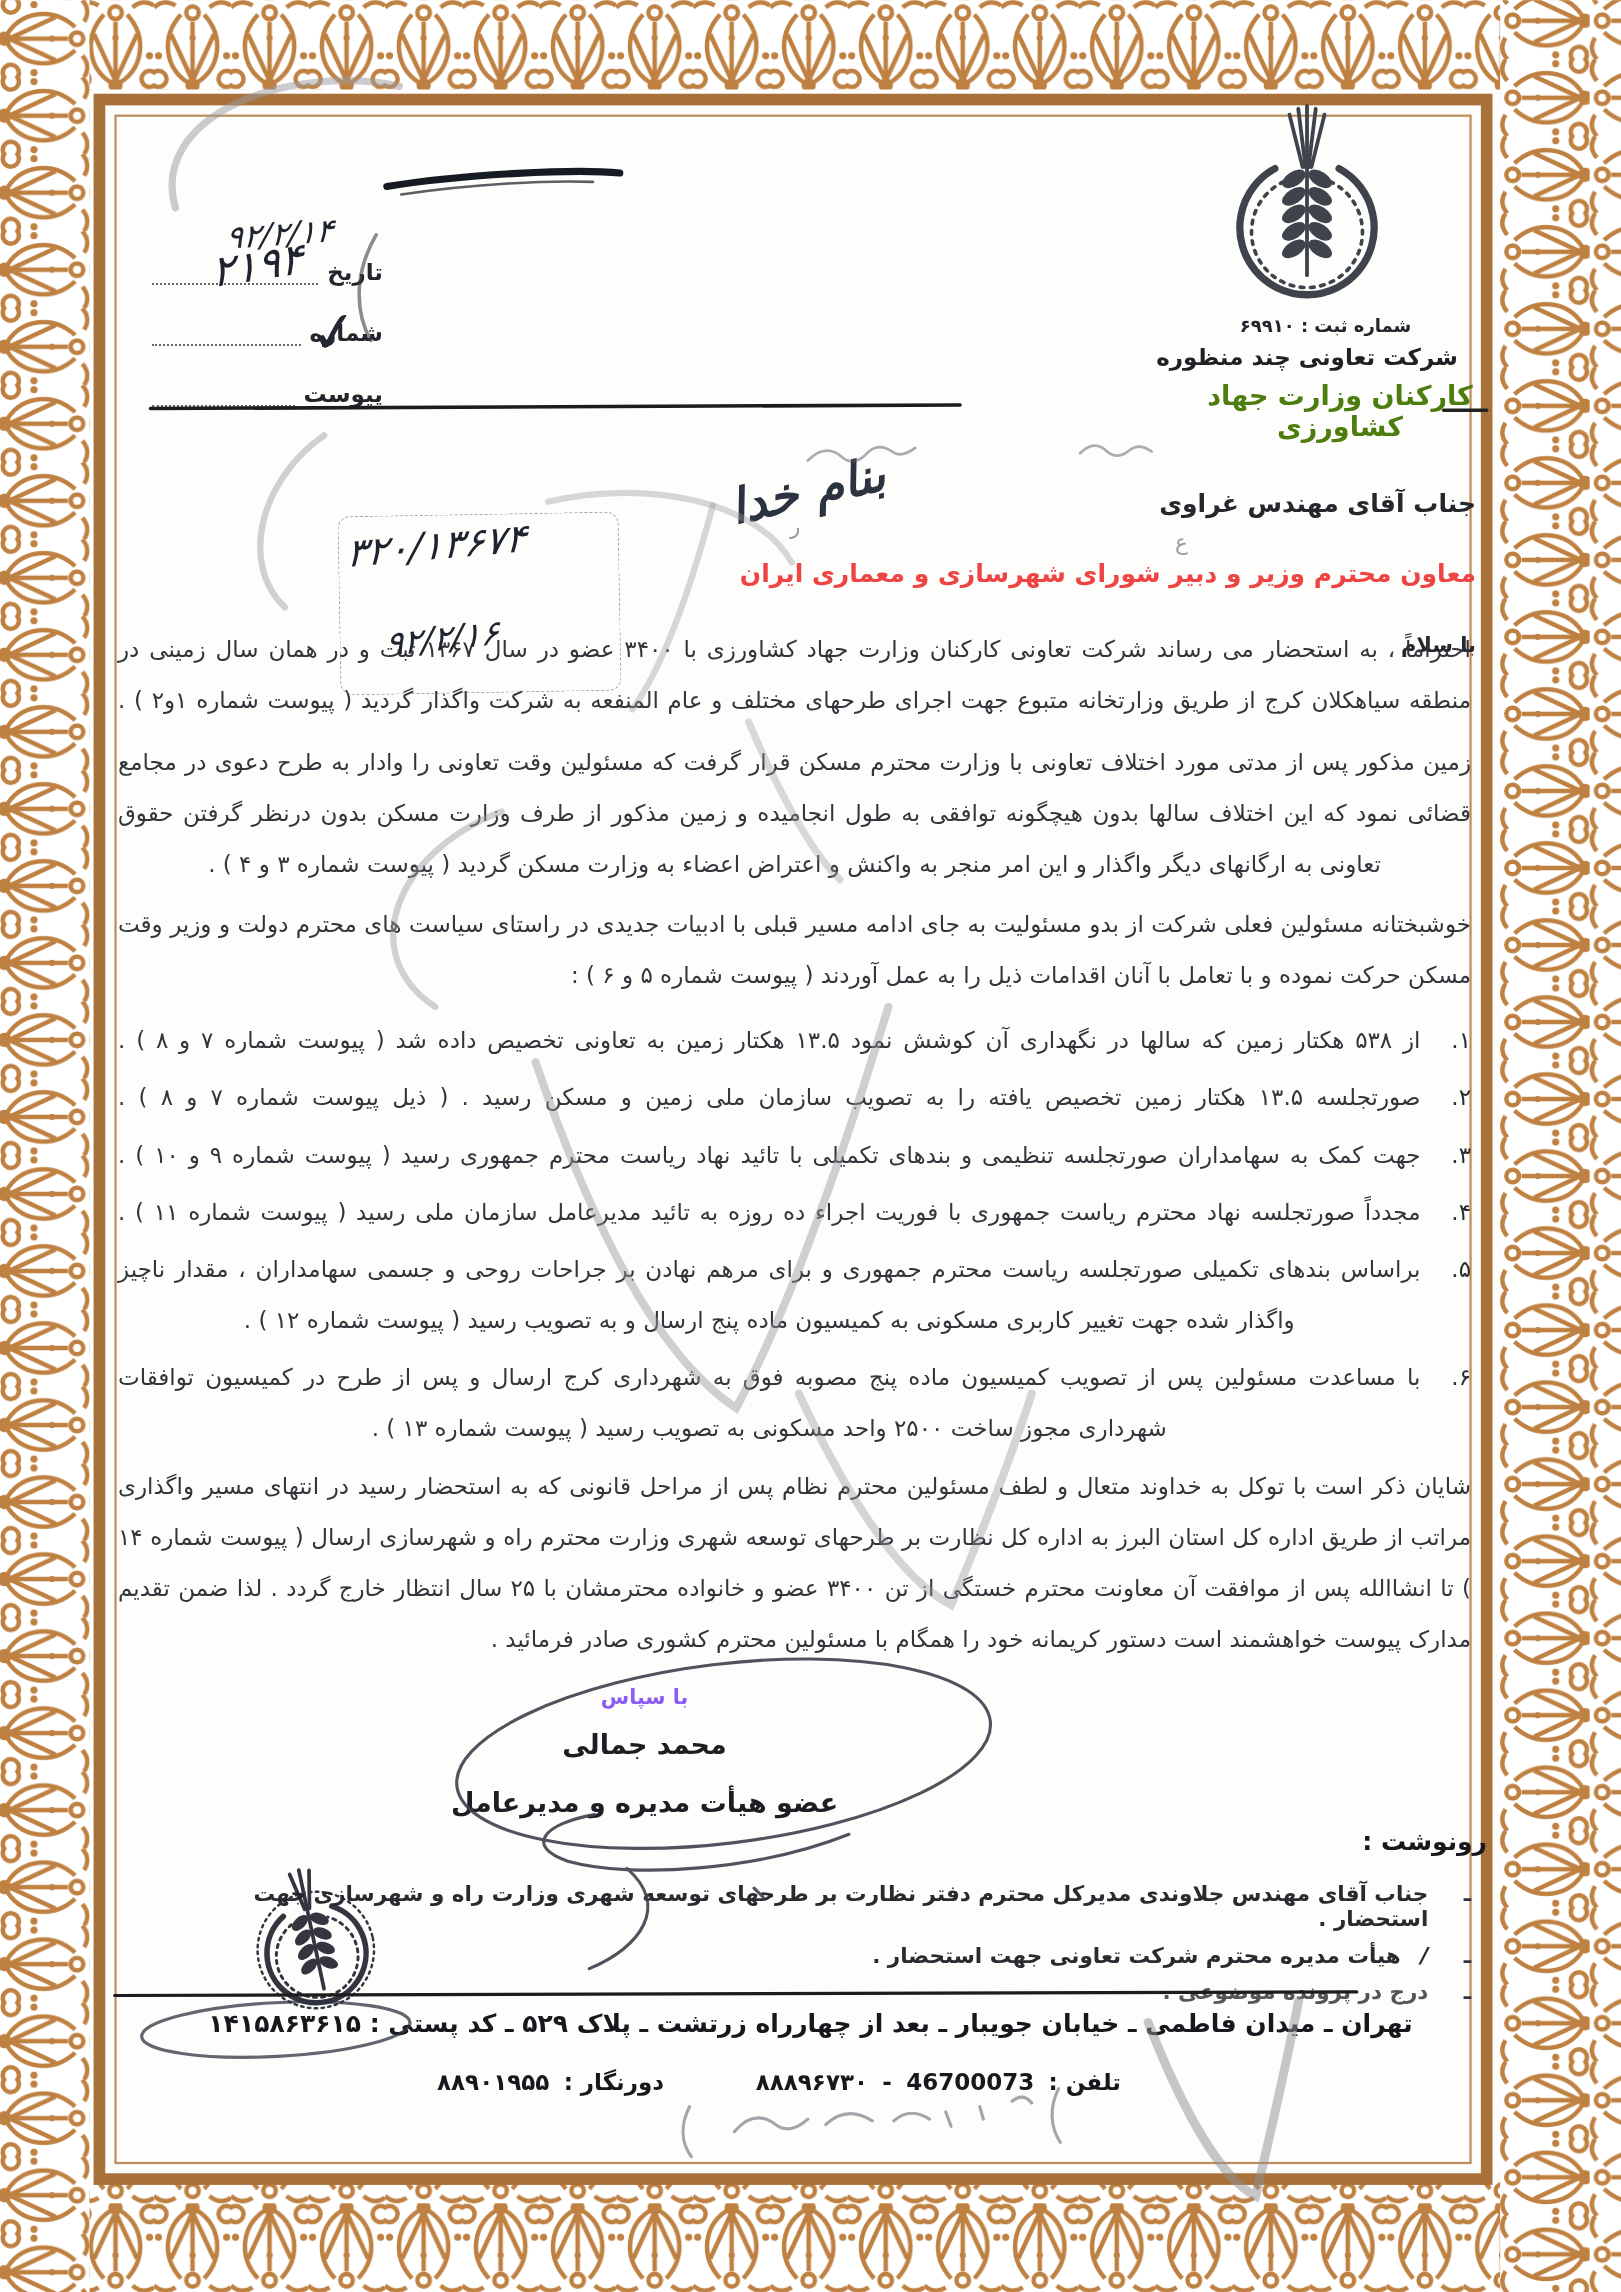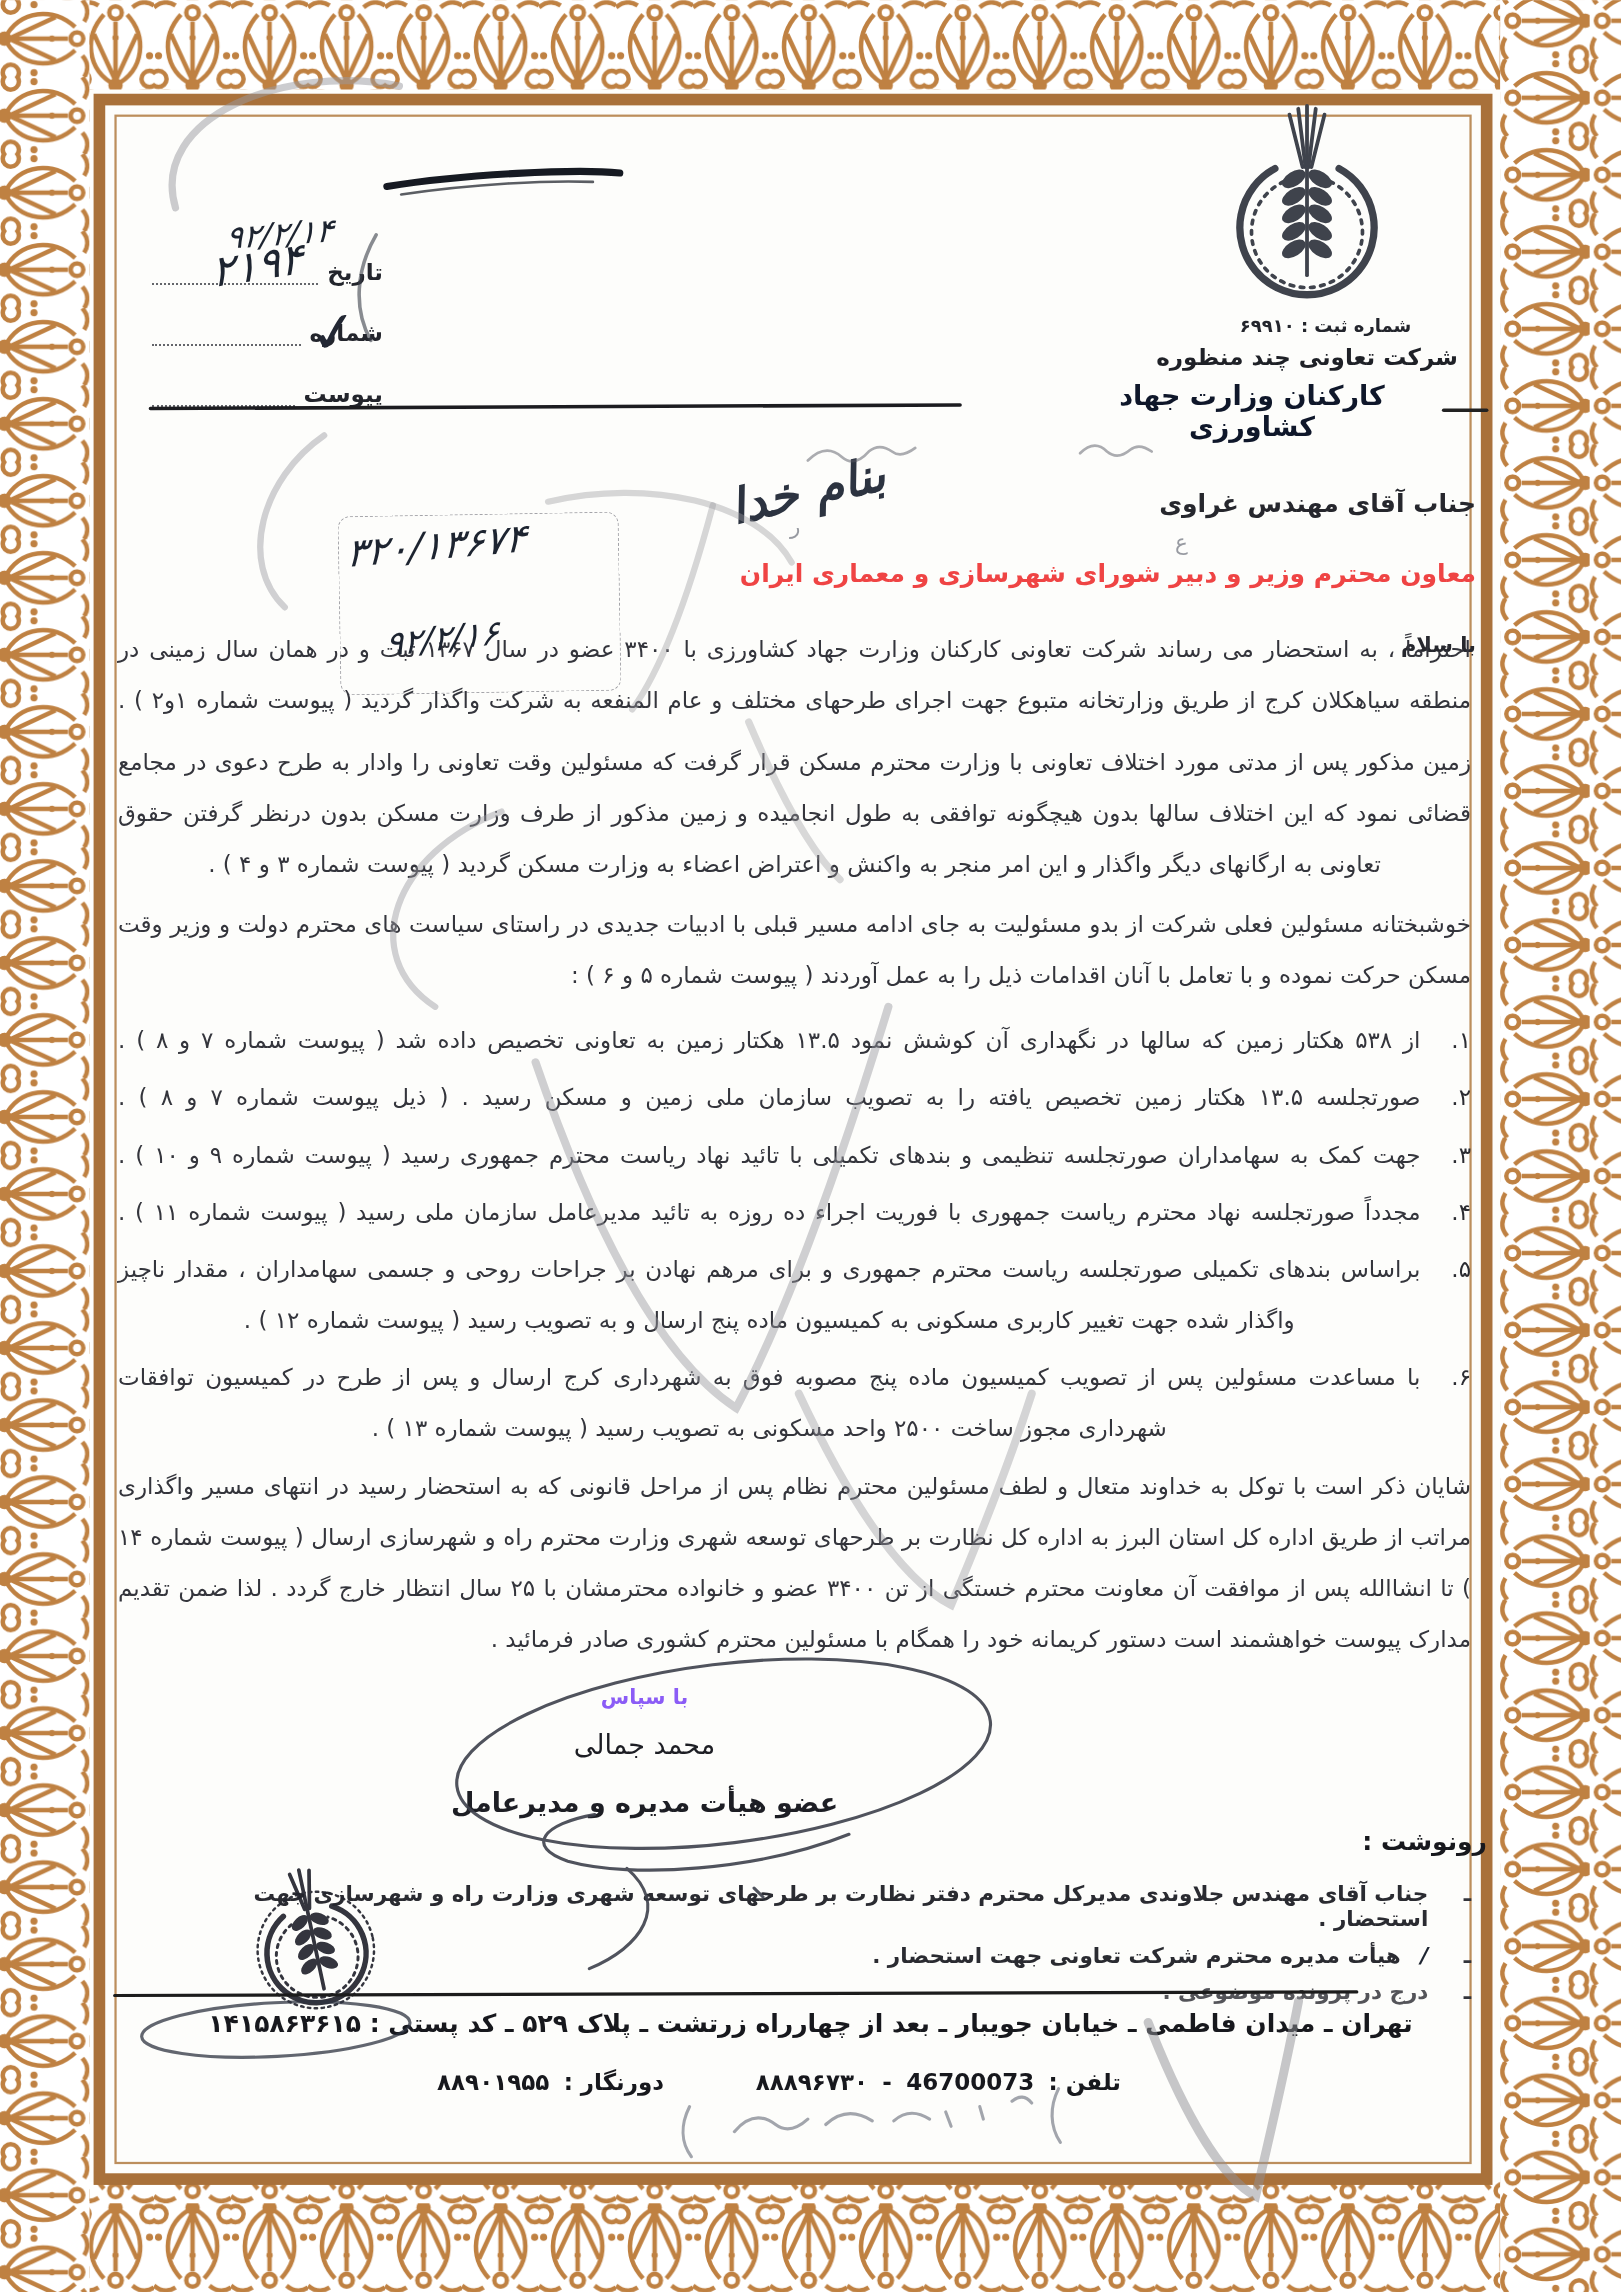--- a/index.html
+++ b/index.html
@@ -24,21 +24,21 @@
   #attach-mark{left:310px;top:299px;font-size:57px;font-weight:700;color:#222733;transform:rotate(-6deg);}
 
   
   #bismillah{left:682px;top:462px;width:251px;text-align:center;font-size:48px;font-weight:700;
     font-style:italic;color:#2c3340;transform:rotate(-13deg);z-index:3;}
 
   
   #logo{left:1211px;top:100px;width:192px;height:219px;z-index:3;}
   #registration{left:1182px;top:315px;width:287px;text-align:center;font-size:18px;font-weight:700;color:#23252c;}
   #company1{left:1137px;top:344px;width:340px;text-align:center;font-size:23px;font-weight:700;color:#1f2127;}
-  #company2{left:1064px;top:380px;width:376px;text-align:center;font-size:27px;font-weight:700;color:#0f172a;}
+  #company2{left:1152px;top:380px;width:376px;text-align:center;font-size:27px;font-weight:700;color:#4d7c0f;}
 
   
   #stamp-box{left:339px;top:514px;width:279px;height:177px;border:1.8px dashed #94949a;
     border-radius:12.5px;transform:rotate(-1deg);opacity:.85;z-index:2;}
   #stamp-number{left:346px;top:523px;font-size:39px;transform:rotate(-5deg) skewX(-8deg);}
   #stamp-date{left:385px;top:618px;font-size:34px;transform:rotate(-6deg) skewX(-8deg);}
 
   
   #recipient{right:145px;top:489px;text-align:right;direction:rtl;}
   #recipient .r1{font-size:25px;font-weight:600;color:#26272d;margin-bottom:41px;}
@@ -58,21 +58,21 @@
   .li{display:flex;gap:12.5px;margin-bottom:6.3px;}
   .li .num{min-width:38px;font-weight:500;color:#2b2c32;}
   .li .lt{flex:1;text-align:justify;}
   .lt-j{text-align-last:justify;}
   .lt-c{text-align-last:center;}
   .closing{text-align-last:right;margin-top:5.4px !important;}
 
   
   #sig-block{left:376px;top:1685px;width:537px;text-align:center;z-index:3;}
   #sig-block .regards{font-size:20.6px;font-weight:600;color:#8b5cf6;margin-bottom:19.7px;}
-  #sig-block .name{font-size:27px;font-weight:400;color:#1d1e24;margin-bottom:27px;}
+  #sig-block .name{font-size:27px;font-weight:700;color:#1d1e24;margin-bottom:27px;}
   #sig-block .title{font-size:27px;font-weight:700;color:#1d1e24;}
 
   
   #cc-label{right:134px;top:1827px;font-size:25px;font-weight:700;color:#17181d;z-index:3;}
   #cc-list{right:150px;top:1881px;width:1236px;z-index:3;}
   .cc-item{display:flex;gap:19.7px;direction:rtl;font-size:21.5px;font-weight:700;
     color:#2a2b31;margin-bottom:11.6px;align-items:baseline;}
   .cc-dash{min-width:23px;color:#33343b;}
   .cc-3{opacity:.8;font-weight:600;}
 

